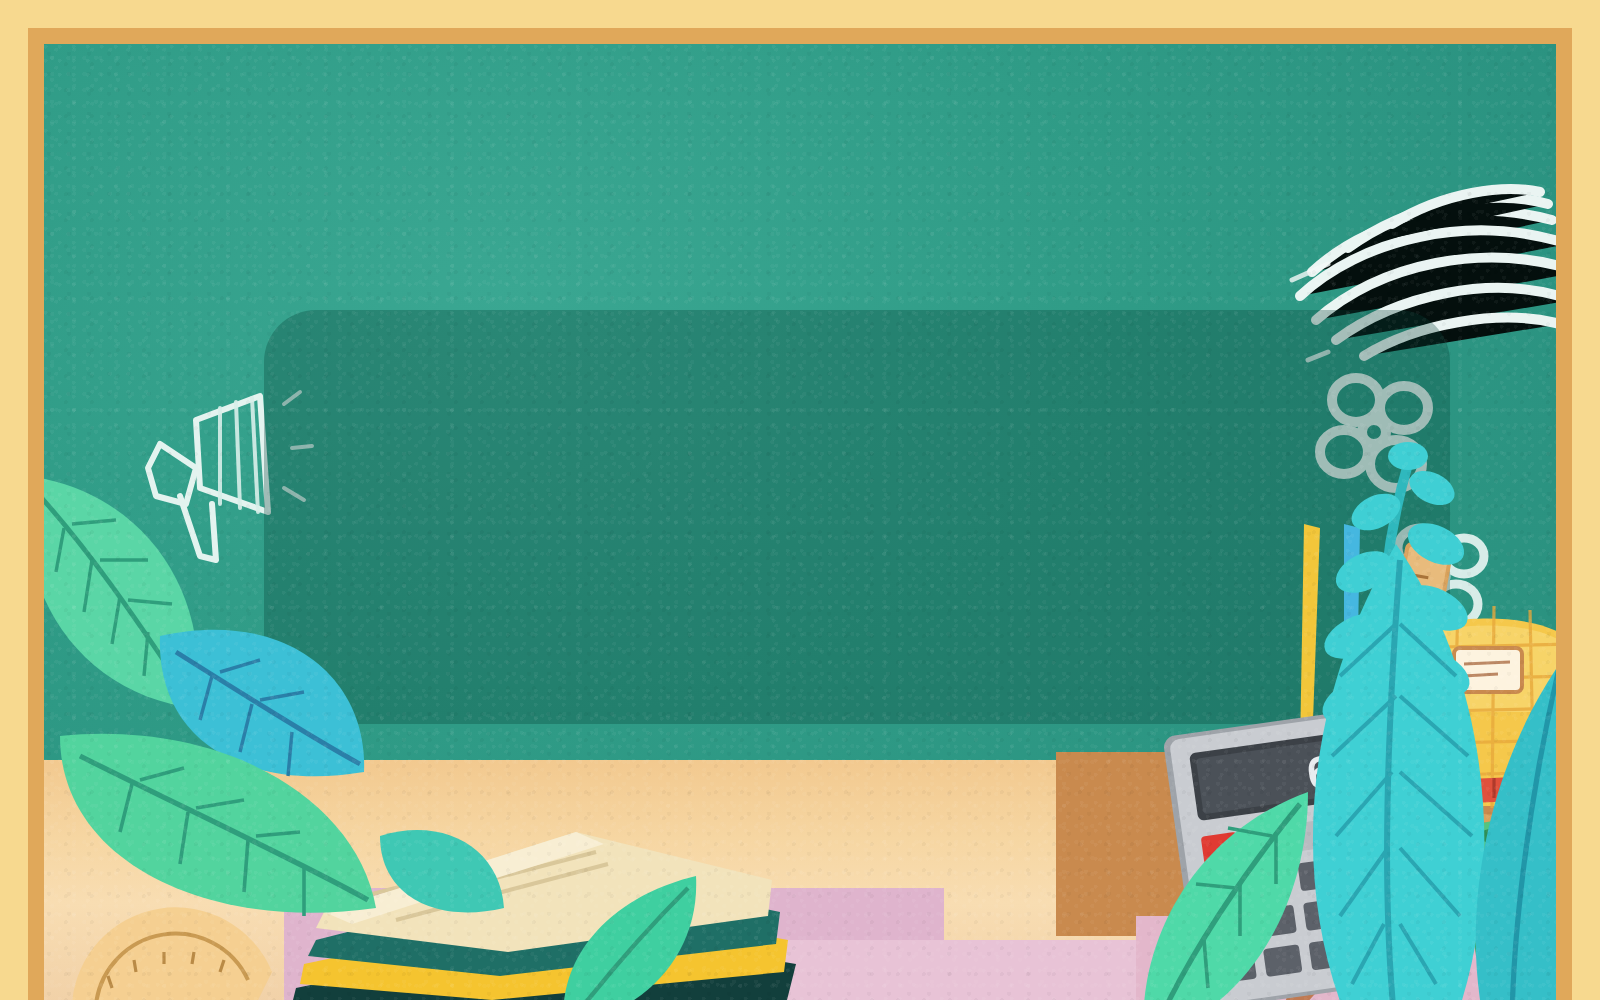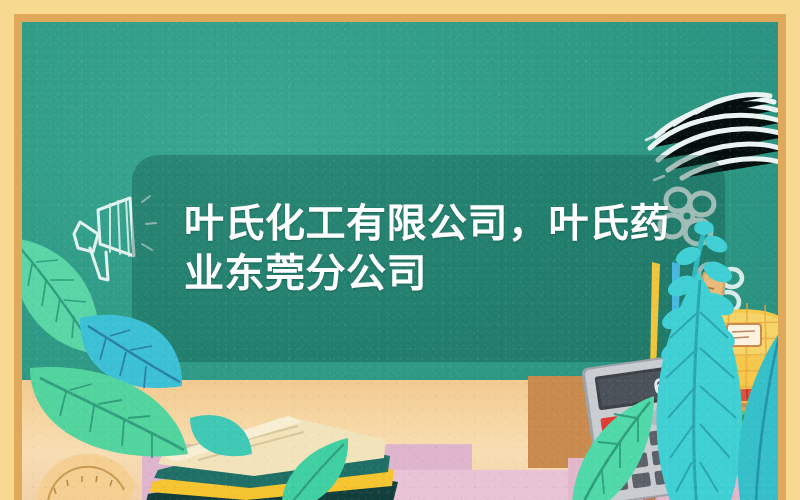--- a/index.html
+++ b/index.html
@@ -193,21 +193,20 @@
           <circle cx="30" cy="8" r="1.6"></circle>
         </g>
         <g stroke="#e4f5f1" stroke-width="1.6" opacity=".85">
           <path d="M76 22 L68 36 M84 24 L74 40 M92 25 L80 44 M99 26 L86 48"></path>
         </g>
       </svg>
     </div>
 
     <div class="title-panel"></div>
 
-    <div class="title-text">叶氏化工有限公司，叶氏药业东莞分公司</div>
 
     <div class="desk">
       <div class="desk-pink"></div>
       <div class="desk-pink2"></div>
       <div class="desk-brown"></div>
       <div class="desk-brown2"></div>
     </div>
 
     <div class="obj books">
       <svg viewBox="0 0 260 120">

